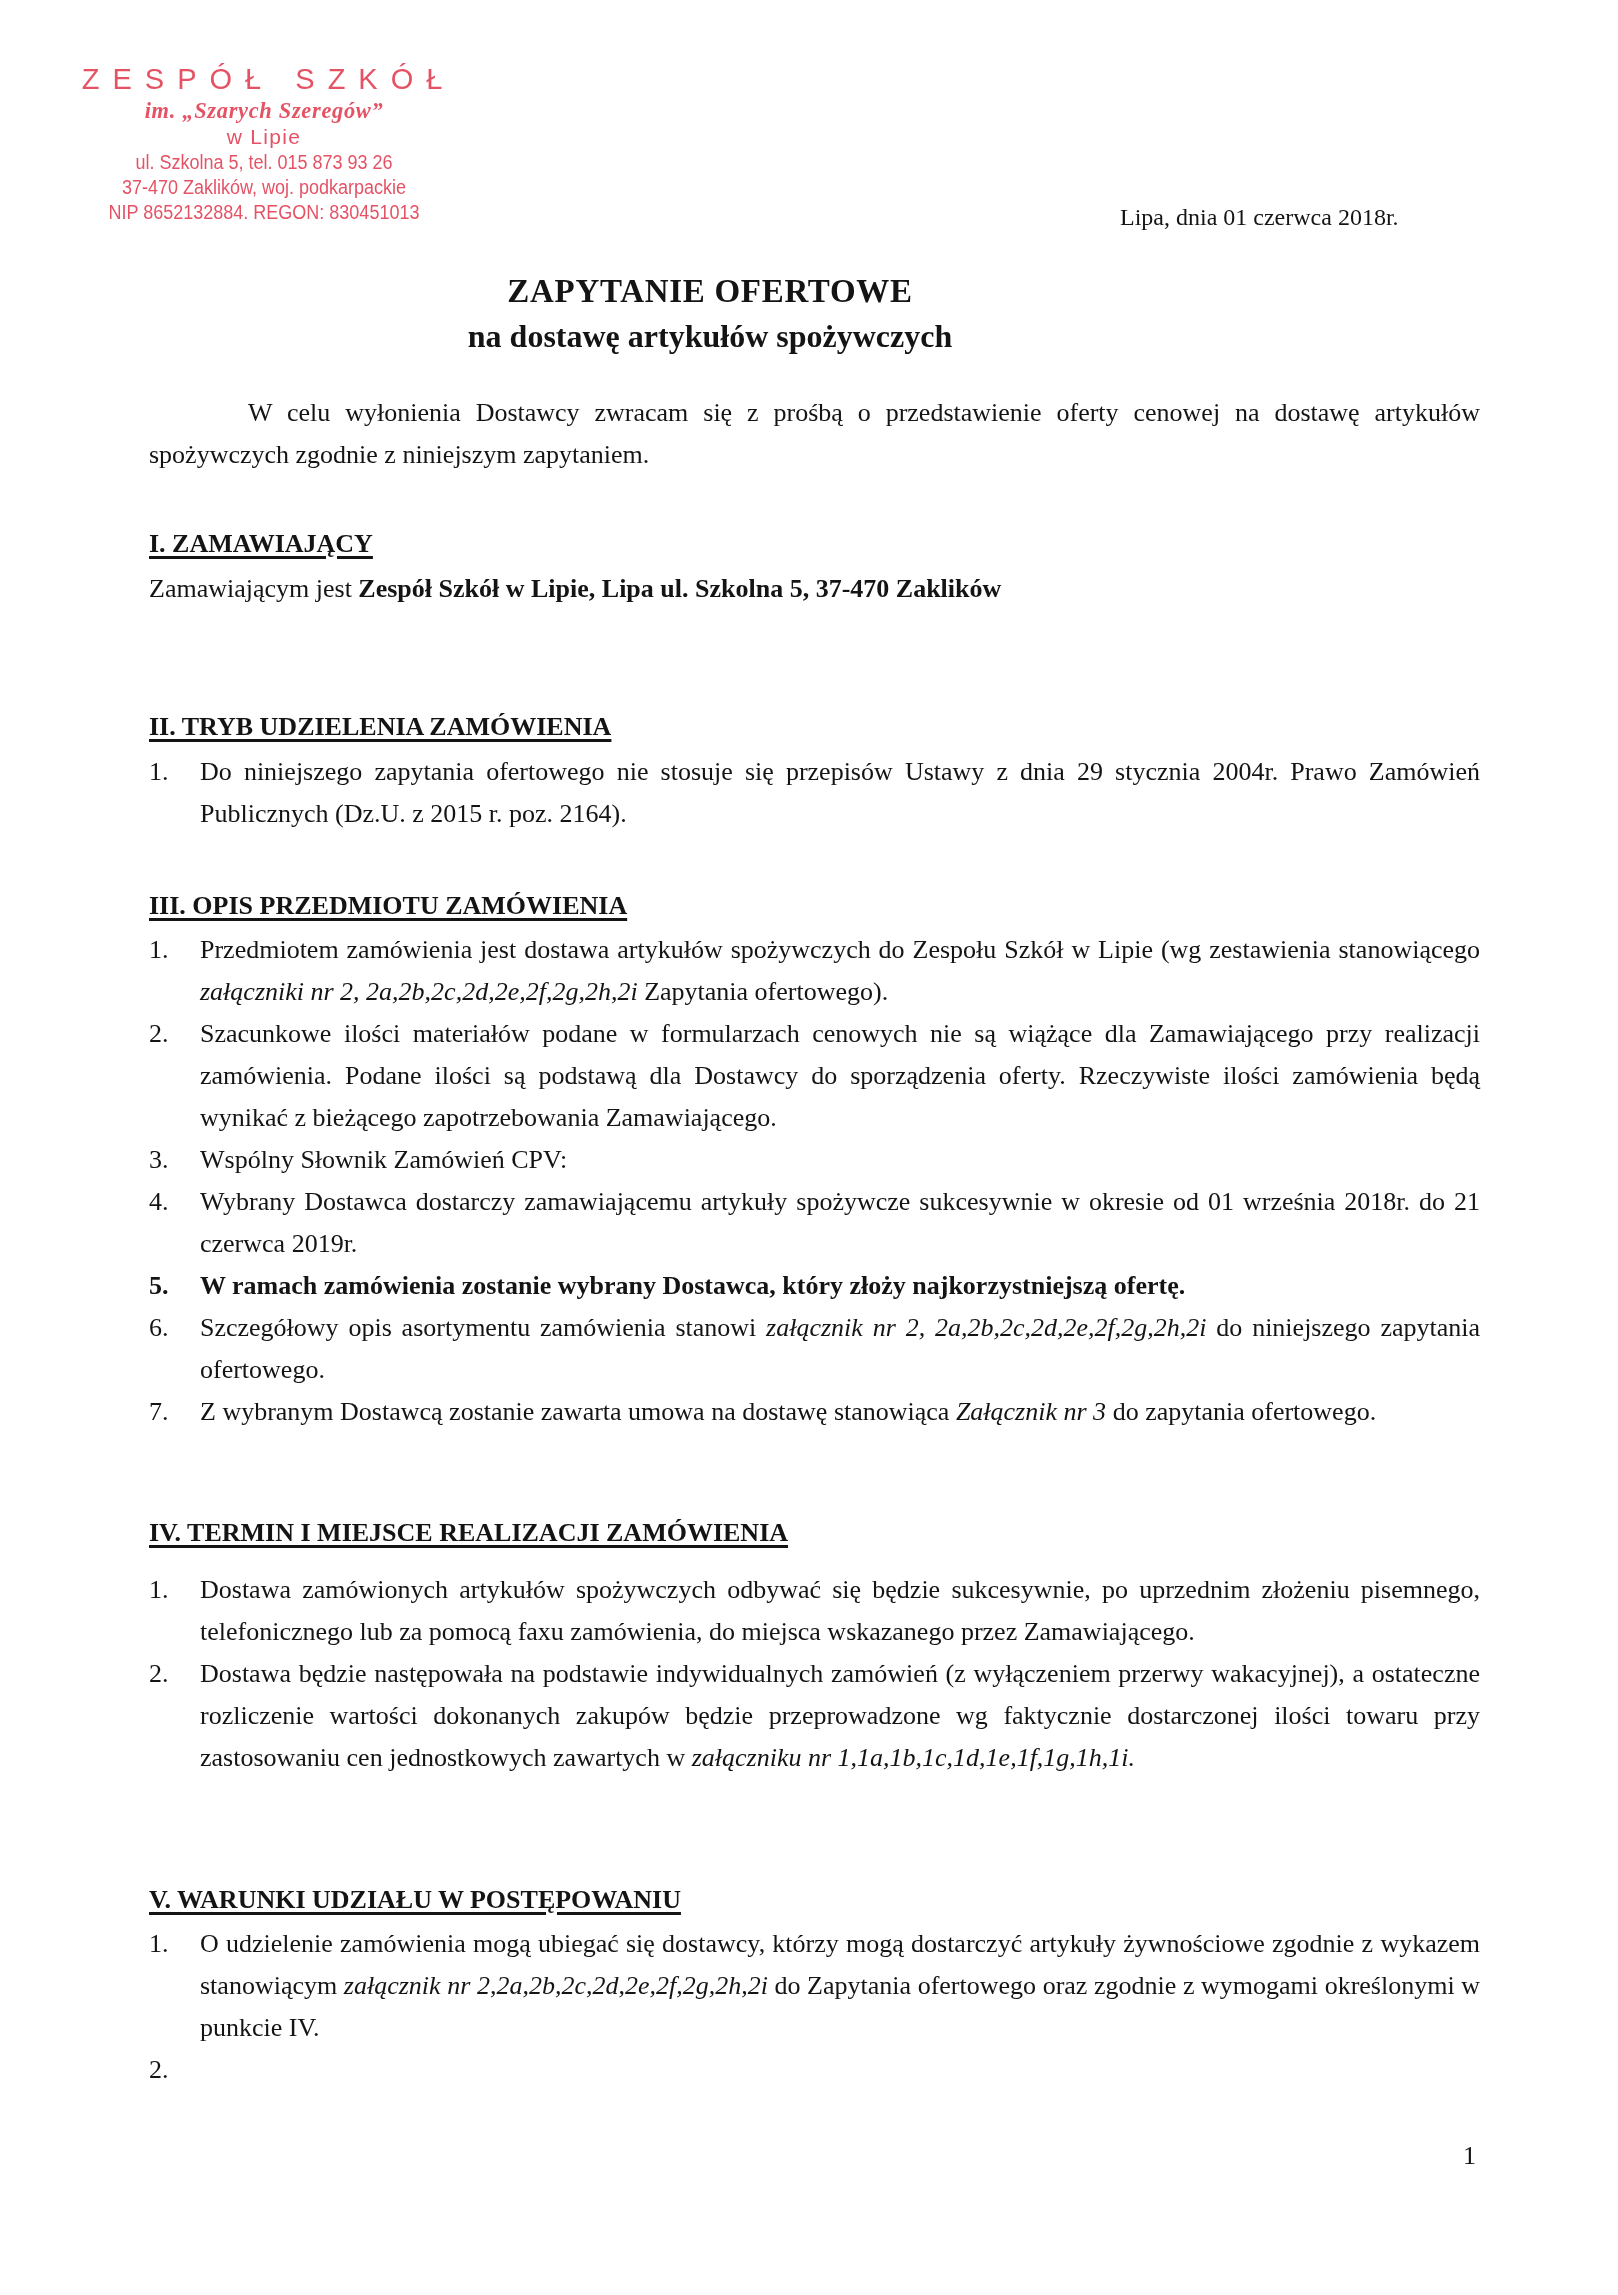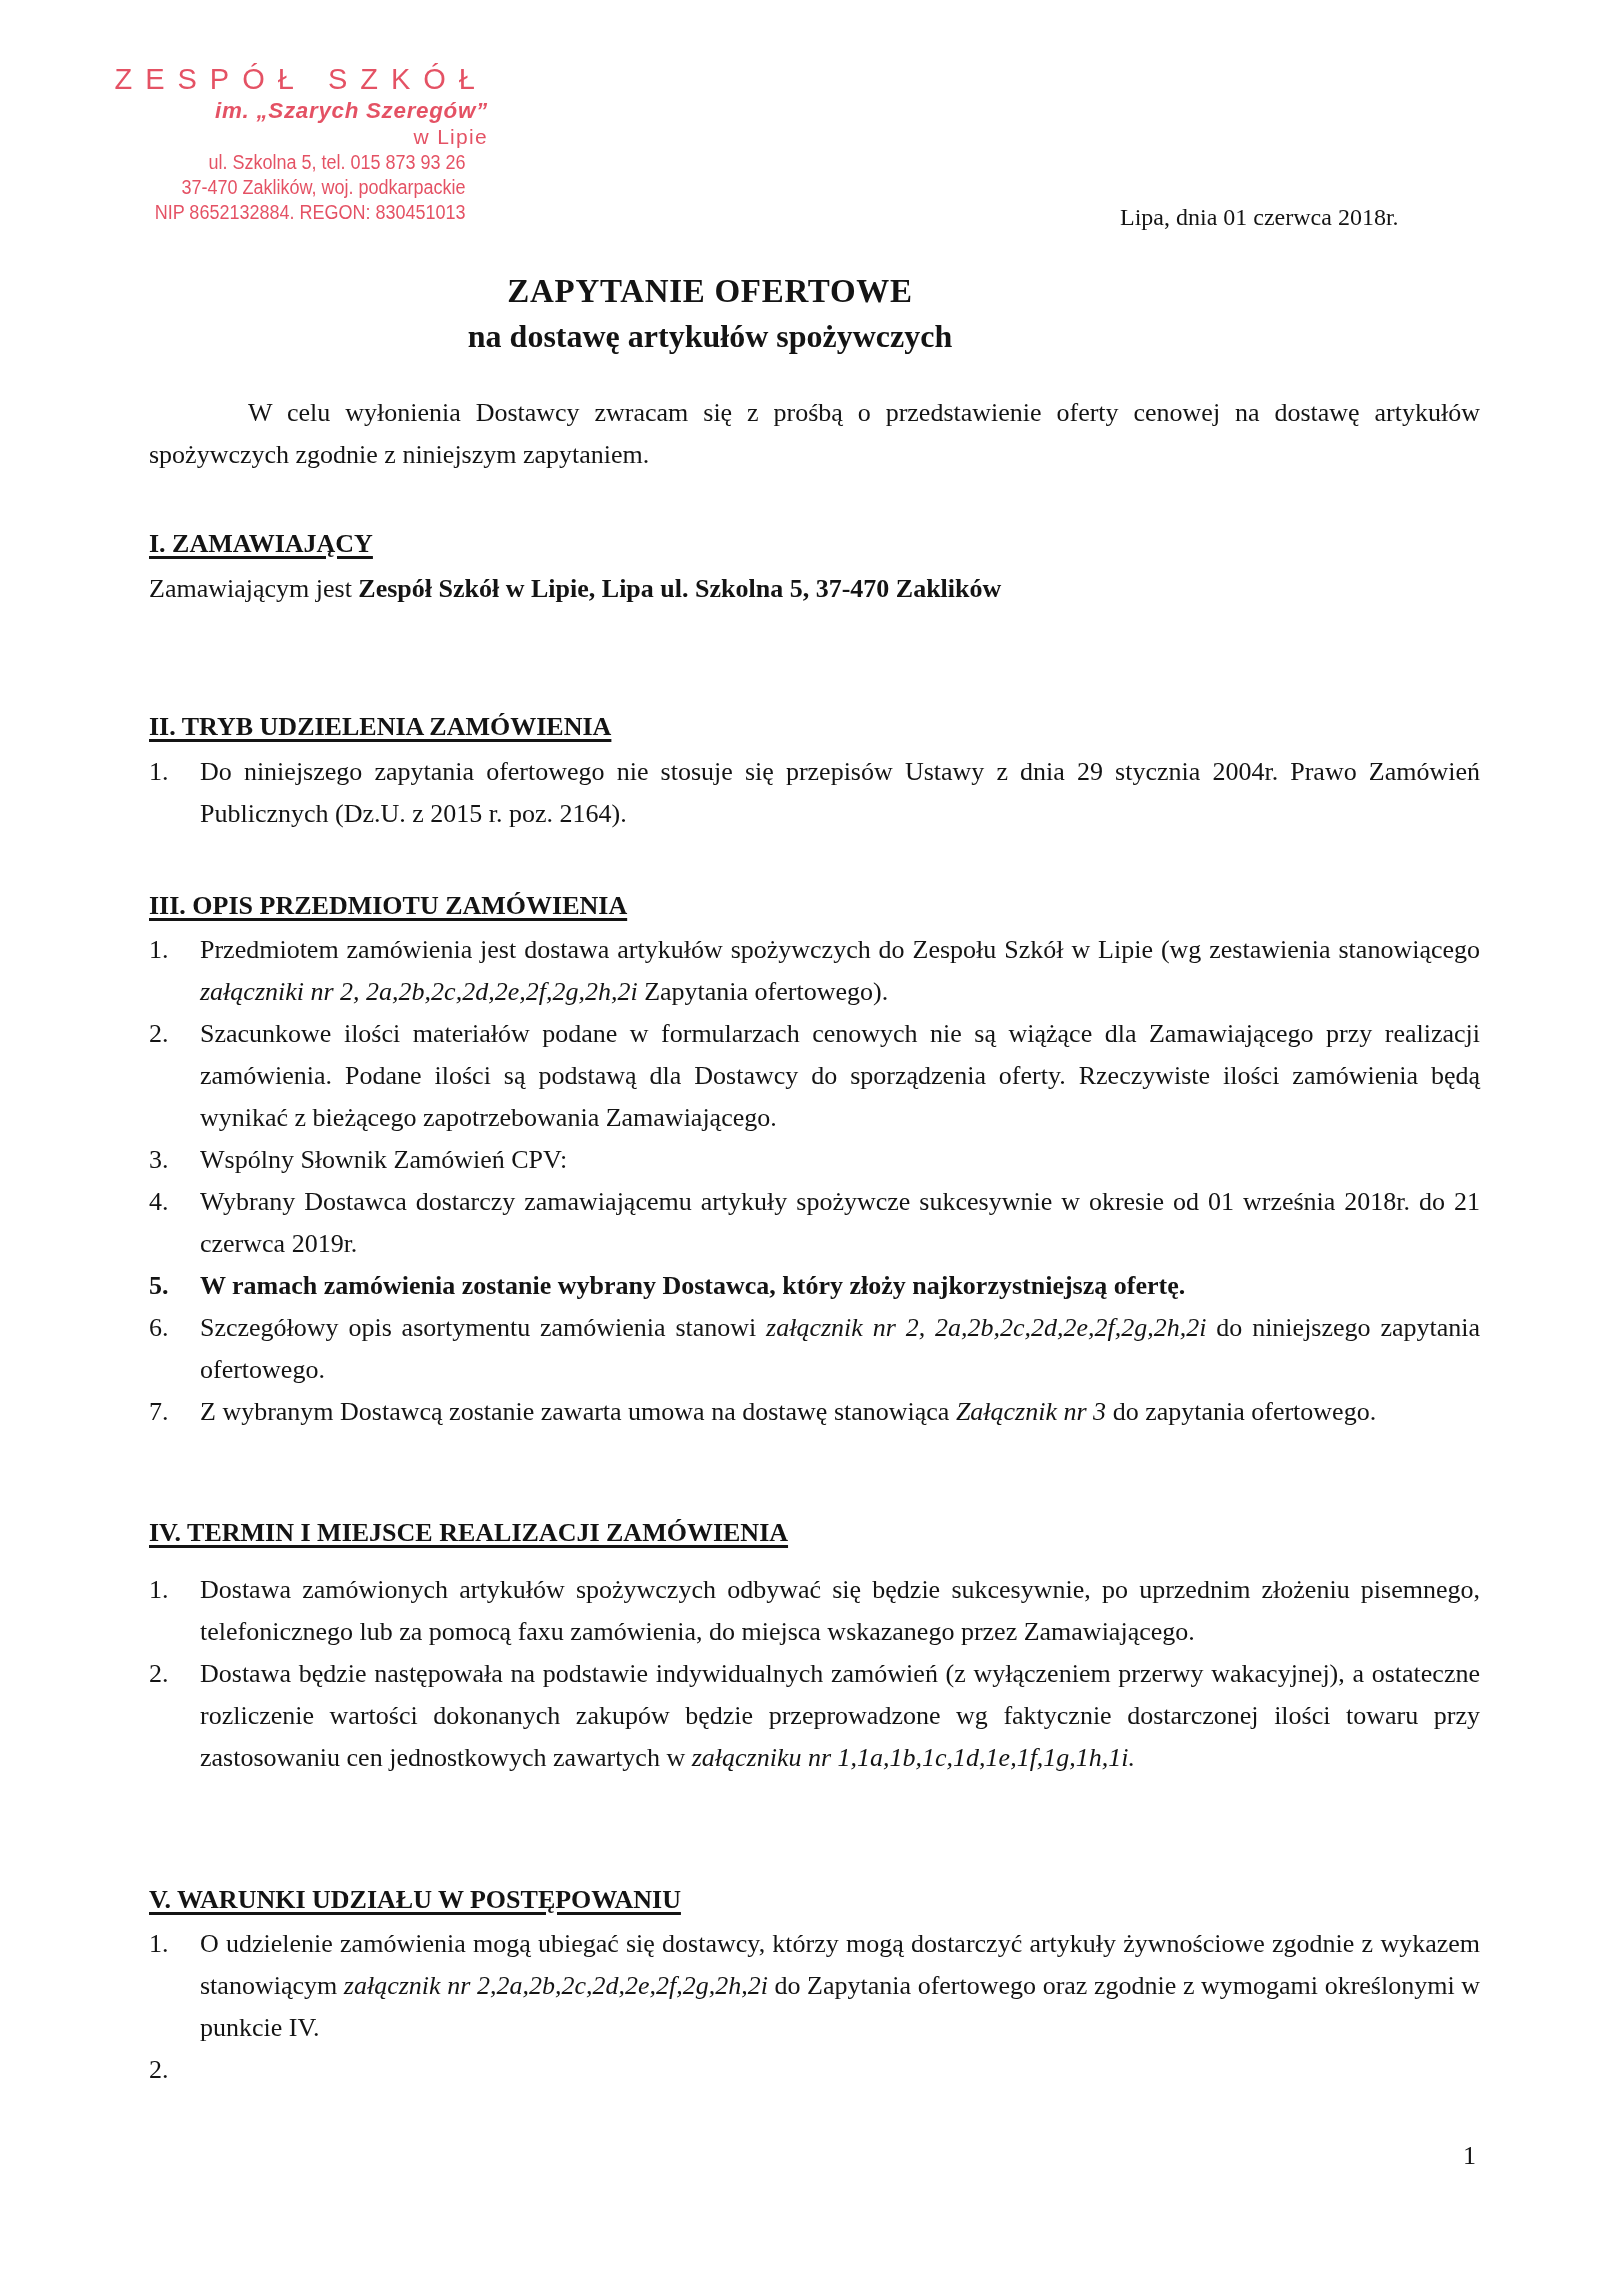--- a/index.html
+++ b/index.html
@@ -1,21 +1,21 @@
 <!DOCTYPE html>
 <html style="font-size:10.5px"><head>
 <meta charset="utf-8">
 <style>
   html, body { margin: 0; padding: 0; background: #ffffff; }
   body { width: 1618px; height: 2295px; position: relative; overflow: hidden;
          font-family: "Liberation Serif", "DejaVu Serif", serif; color: #141414; }
-  .stamp { position: absolute; left: 40px; top: 61px; width: 448px; color: #e0344a; text-align: right;
+  .stamp { position: absolute; left: 40px; top: 61px; width: 448px; color: #e0344a; text-align: center;
            font-family: "Liberation Sans", "DejaVu Sans", sans-serif; opacity: 0.85; }
   .stamp .l1 { font-size: 29px; letter-spacing: 13px; font-weight: 400; line-height: 37px; margin-left: 9.2px; }
-  .stamp .l2 { font-family: Liberation Sans, sans-serif; font-style: italic; font-weight: 700; font-size: 22.4px; line-height: 26px; letter-spacing: 0.7px; }
+  .stamp .l2 { font-family: Liberation Serif, serif; font-style: italic; font-weight: 700; font-size: 22.4px; line-height: 26px; letter-spacing: 0.7px; }
   .stamp .l3 { font-size: 21px; line-height: 26px; letter-spacing: 1.3px; }
   .stamp .l4 { font-size: 20px; line-height: 25px; transform: scaleX(0.9); transform-origin: center; }
   .date { position: absolute; left: 1120px; top: 204px; font-size: 24px; }
   .title { position: absolute; left: 0; width: 1420px; text-align: center; font-weight: 700; }
   .title.t1 { top: 273px; font-size: 33px; letter-spacing: 0.7px; }
   .title.t2 { top: 318px; font-size: 32px; }
   .p { position: absolute; font-size: 26px; line-height: 42px; }
   .intro { left: 149px; top: 392px; width: 1331px; text-align: justify; text-indent: 99px; }
   .heading { position: absolute; left: 149px; font-size: 26px; font-weight: 700; text-decoration: underline; text-decoration-thickness: 2.6px; text-underline-offset: 4px; margin-top: 28px; }
   .block { position: absolute; left: 149px; width: 1331px; font-size: 26px; line-height: 42px; }

